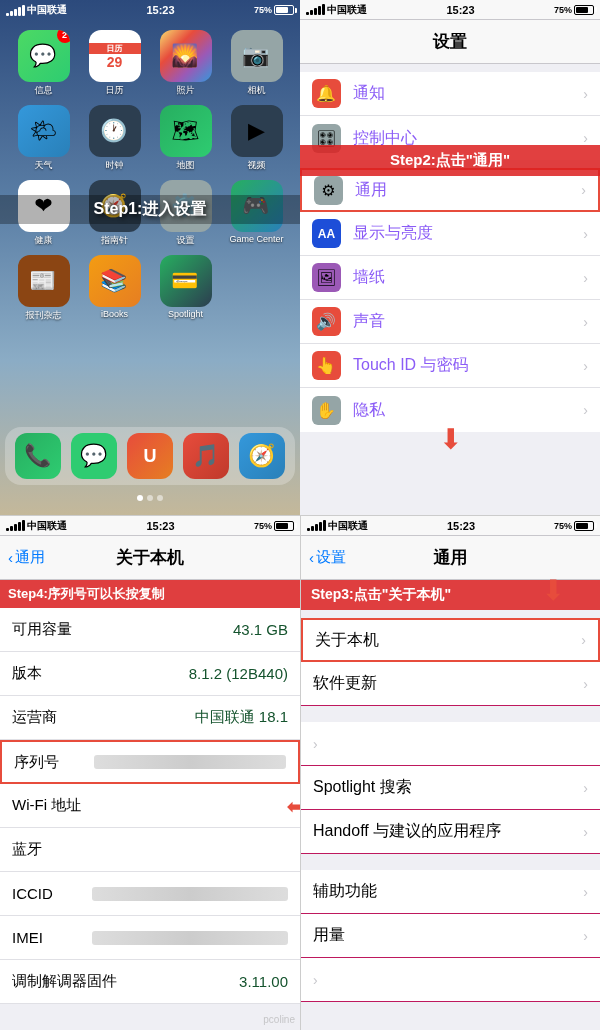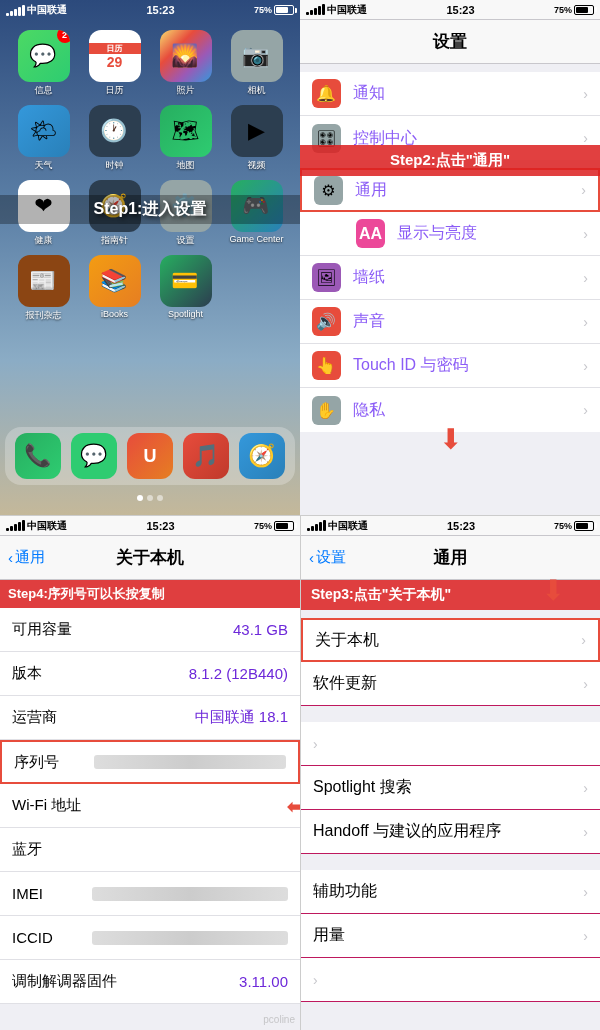--- a/index.html
+++ b/index.html
@@ -250,21 +250,21 @@
       border-bottom: 1px solid #e0e0e5;
     }
     .about-row .row-label {
       font-size: 15px;
       color: #000;
       min-width: 80px;
     }
     .about-row .row-value {
       flex: 1;
       font-size: 15px;
-      color: #6d28d9;
+      color: #14532d;
       text-align: right;
     }
     .about-row.serial-row {
       border: 2px solid #e74c3c;
     }
     .about-row .row-value.blurred {
       background: linear-gradient(90deg, #ddd 0%, #ccc 50%, #ddd 100%);
       border-radius: 3px;
       color: transparent;
       height: 14px;
@@ -471,21 +471,21 @@
       </div>
     </div>
 
     <div class="settings-section">
       <div class="settings-row highlighted">
         <div class="row-icon" style="background:#95a5a6;">⚙</div>
         <span class="row-label">通用</span>
         <span class="chevron">›</span>
       </div>
       <div class="settings-row">
-        <div class="row-icon" style="background:#ec4899;font-size:16px;font-weight:700;color:white;margin-left:44px;">AA</div>
+        <div class="row-icon" style="background:#1d4ed8;font-size:12px;font-weight:700;color:white;">AA</div>
         <span class="row-label">显示与亮度</span>
         <span class="chevron">›</span>
       </div>
       <div class="settings-row">
         <div class="row-icon" style="background:#9b59b6;">🖼</div>
         <span class="row-label">墙纸</span>
         <span class="chevron">›</span>
       </div>
       <div class="settings-row">
         <div class="row-icon" style="background:#e74c3c;">🔊</div>
@@ -558,26 +558,26 @@
 
     <div class="about-row" style="position:relative;">
       <span class="row-label">Wi-Fi 地址</span>
 
       <div style="position:absolute;right:-5px;top:10px;font-size:22px;color:#e74c3c;">⬅</div>
     </div>
     <div class="about-row">
       <span class="row-label">蓝牙</span>
     </div>
     <div class="about-row">
+      <span class="row-label">ICCID</span>
+      <span class="row-value blurred" style="width:160px;"></span>
+    </div>
+    <div class="about-row">
       <span class="row-label">IMEI</span>
       <span class="row-value blurred"></span>
-    </div>
-    <div class="about-row">
-      <span class="row-label">ICCID</span>
-      <span class="row-value blurred" style="width:160px;"></span>
     </div>
     <div class="about-row">
       <span class="row-label">调制解调器固件</span>
       <span class="row-value">3.11.00</span>
     </div>
 
     <div style="position:absolute;bottom:5px;right:5px;font-size:10px;color:#aaa;opacity:0.6;">pcoline</div>
   </div>
 
   <div class="panel-general">

